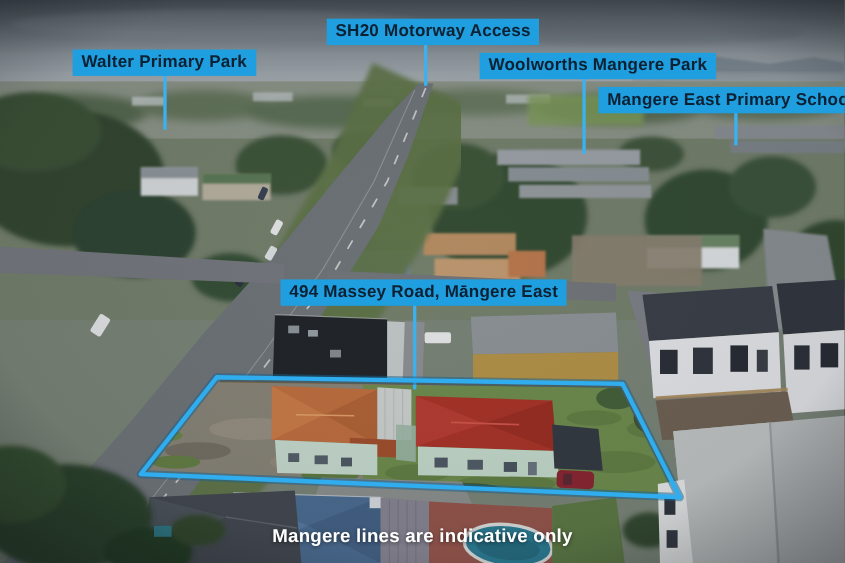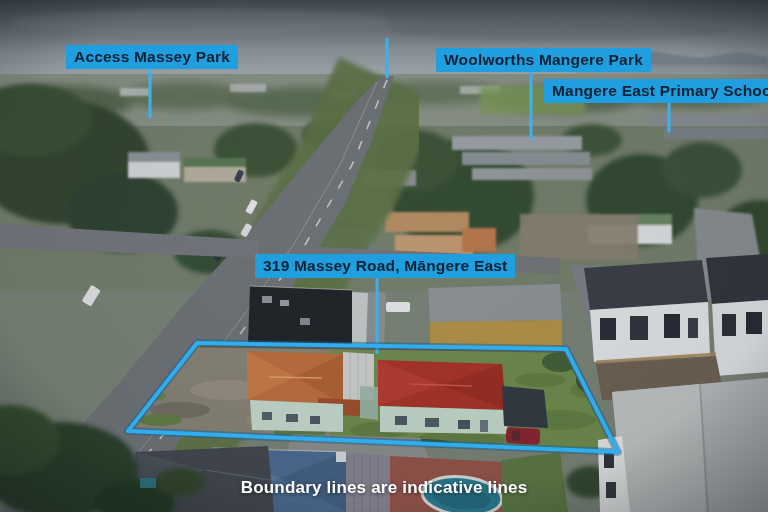--- a/index.html
+++ b/index.html
@@ -301,19 +301,20 @@
   <svg class="ann-lines" width="768" height="512" viewBox="0 0 768 512" aria-hidden="true">
     <line class="leader" x1="150" y1="66" x2="150" y2="118"></line>
     <line class="leader" x1="387" y1="38" x2="387" y2="78"></line>
     <line class="leader" x1="531" y1="69" x2="531" y2="140"></line>
     <line class="leader" x1="669" y1="100" x2="669" y2="132"></line>
     <line class="leader" x1="377" y1="276" x2="377" y2="354"></line>
     <polygon class="halo" points="197,343 566,349 618,452 128,431"></polygon>
     <polygon class="bound" points="197,343 566,349 618,452 128,431"></polygon>
   </svg>
 
-  <div class="map-label" style="left:66px;top:45px;">Access Massey Park</div>
+  <div class="map-label" style="left:66px;top:45px;">Walter Primary Park</div>
+  <div class="map-label" style="left:297px;top:17px;">SH20 Motorway Access</div>
   <div class="map-label" style="left:436px;top:48px;">Woolworths Mangere Park</div>
   <div class="map-label" style="left:544px;top:79px;">Mangere East Primary School</div>
-  <div class="map-label" style="left:255px;top:254px;">319 Massey Road, Māngere East</div>
-
-  <div class="disclaimer">Boundary lines are indicative lines</div>
+  <div class="map-label" style="left:255px;top:254px;">494 Massey Road, Māngere East</div>
+
+  <div class="disclaimer">Mangere lines are indicative only</div>
 </div>
 
 </body></html>

